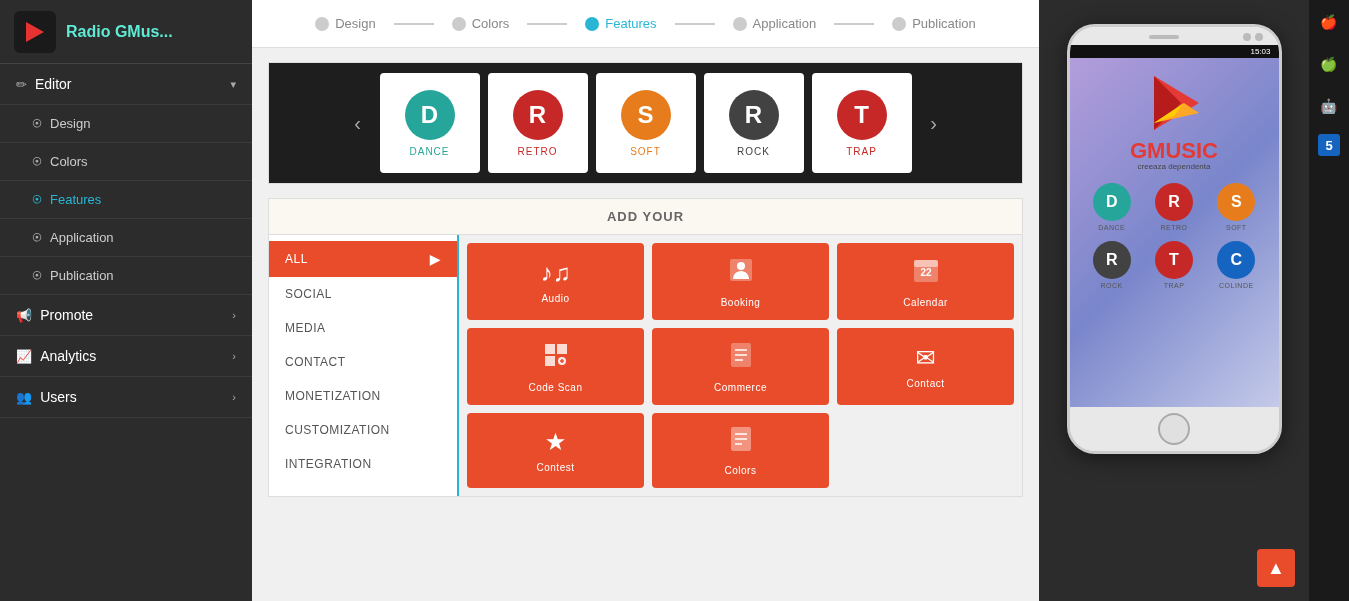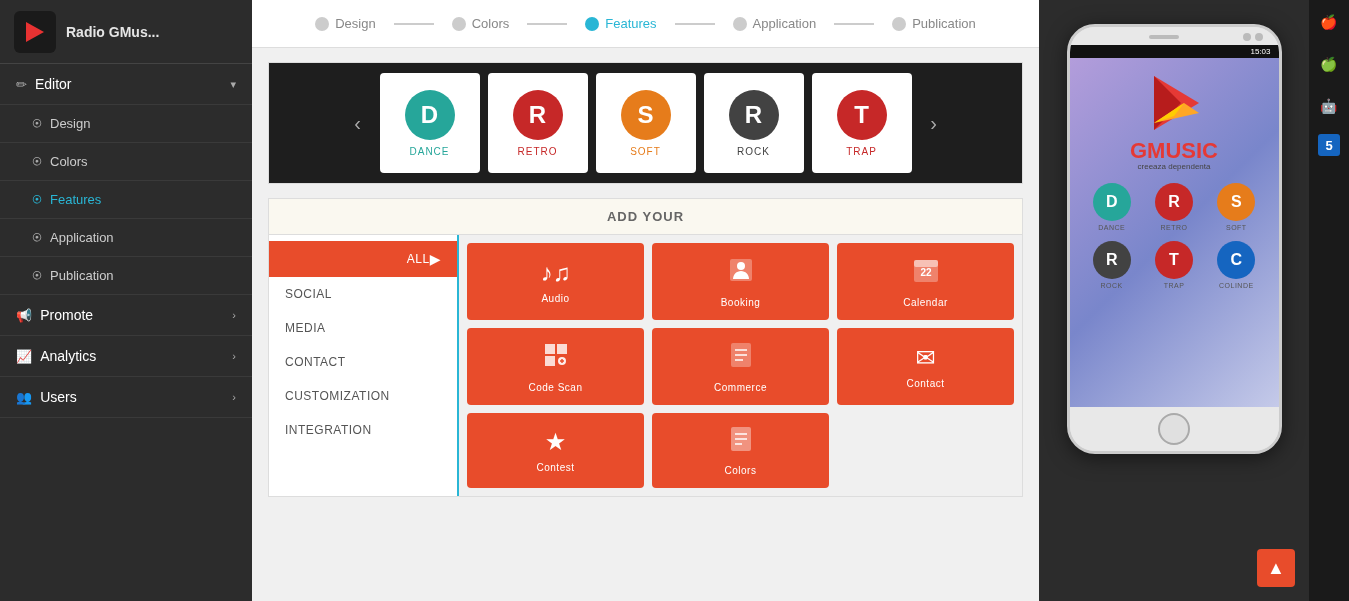--- a/index.html
+++ b/index.html
@@ -31,21 +31,21 @@
       display: flex; align-items: center; justify-content: center;
       margin-right: 10px;
       flex-shrink: 0;
     }
     .logo-triangle {
       width: 0; height: 0;
       border-top: 10px solid transparent;
       border-bottom: 10px solid transparent;
       border-left: 18px solid #e83232;
     }
-    .app-name { font-size: 14px; font-weight: bold; color: #e5e5e5; }
+    .app-name { font-size: 16px; font-weight: bold; color: #5eead4; }
 
     .sidebar-section {
       display: flex;
       align-items: center;
       justify-content: space-between;
       padding: 12px 16px;
       cursor: pointer;
       border-bottom: 1px solid #3a3a3a;
       font-size: 14px;
       color: #fff;
@@ -169,21 +169,21 @@
     .cat-item {
       padding: 10px 16px;
       font-size: 12px;
       color: #555;
       cursor: pointer;
       letter-spacing: 0.5px;
     }
     .cat-item.active {
       background: #e84c2b;
       color: #fff;
-      display: flex; align-items: center; justify-content: flex-end;
+      display: flex; align-items: center; justify-content: space-between;
     }
     .cat-arrow { font-size: 14px; }
 
     .pages-grid {
       flex: 1;
       padding: 8px;
       display: grid;
       grid-template-columns: repeat(3, 1fr);
       gap: 8px;
       background: #f0f0f0;
@@ -448,20 +448,23 @@
             <span class="cat-arrow">▶</span>
           </div>
           <div class="cat-item">
             <span>SOCIAL</span>
           </div>
           <div class="cat-item">
             <span>MEDIA</span>
           </div>
           <div class="cat-item">
             <span>CONTACT</span>
+          </div>
+          <div class="cat-item">
+            <span>MONETIZATION</span>
           </div>
           <div class="cat-item">
             <span>CUSTOMIZATION</span>
           </div>
           <div class="cat-item">
             <span>INTEGRATION</span>
           </div>
         </div>
 
         <div class="pages-grid">

